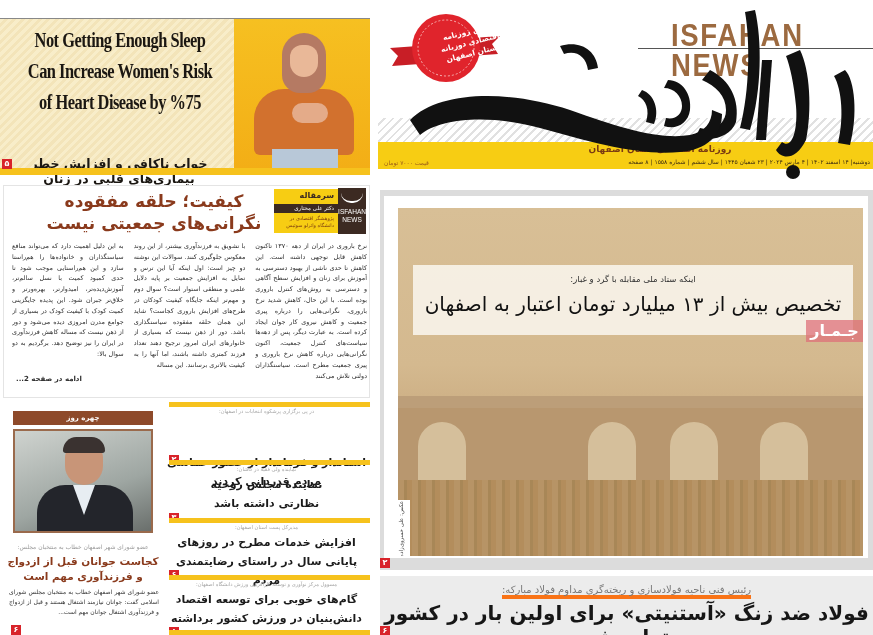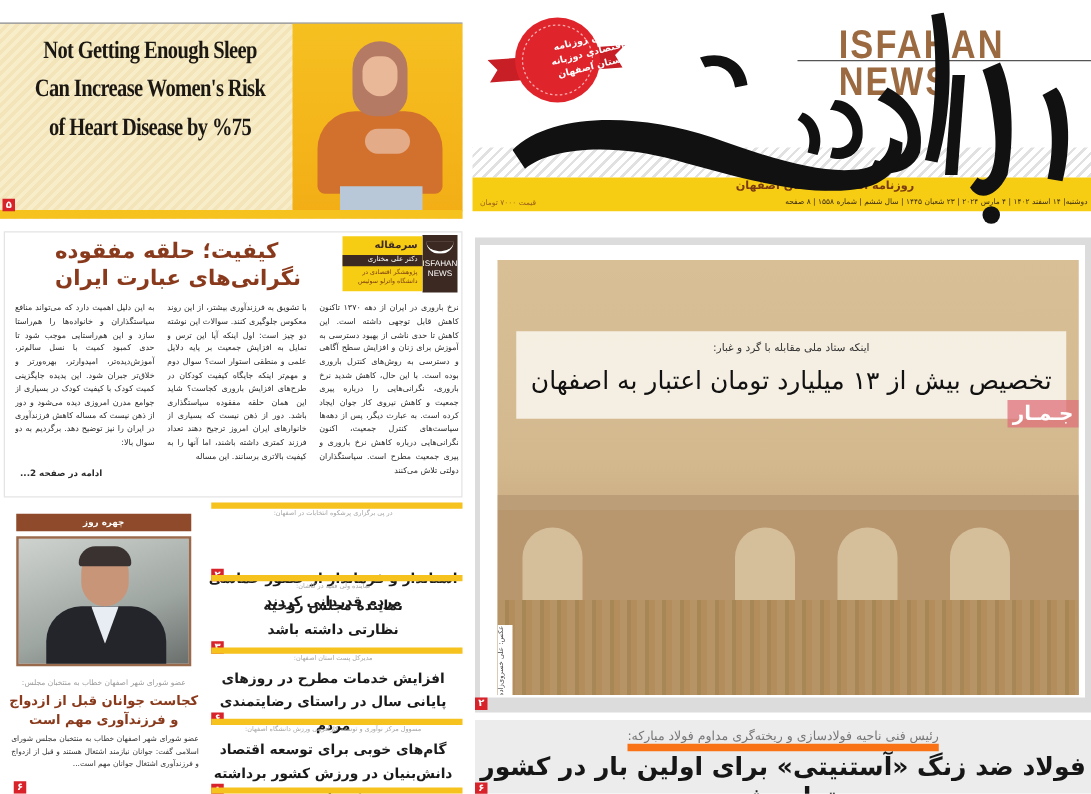--- a/index.html
+++ b/index.html
@@ -107,21 +107,21 @@
   .ed-logo .scr { position: absolute; left: 3px; top: 5px; width: 22px; height: 10px; border-bottom: 2px solid #fff; border-radius: 0 0 10px 10px; }
   .ed-badge {
     position: absolute; right: 31px; top: 3px; width: 64px; height: 44px;
     background: #f7cd13;
   }
   .ed-badge .b1 { position: absolute; right: 4px; top: 2px; font-size: 8px; font-weight: bold; color: #3c2a22; direction: rtl; }
   .ed-badge .b2 { position: absolute; right: 0; top: 15px; width: 64px; height: 9px; background: #3c2a22; color: #fff; font-size: 5.5px; direction: rtl; text-align: right; padding-right: 4px; line-height: 9px; }
   .ed-badge .b3 { position: absolute; right: 4px; top: 26px; width: 58px; font-size: 5px; color: #7a3b12; direction: rtl; text-align: right; line-height: 7px; }
   .ed-title {
     position: absolute; left: 40px; top: 4px; width: 220px;
-    direction: rtl; text-align: left; font-size: 17px; font-weight: bold; color: #8a3a1c; line-height: 22px;
+    direction: rtl; text-align: center; font-size: 17px; font-weight: bold; color: #8a3a1c; line-height: 22px;
   }
   .ed-cols { position: absolute; left: 8px; top: 55px; width: 355px; height: 145px; direction: rtl; display: flex; gap: 10px; }
   .ed-col { flex: 1; font-size: 6.4px; line-height: 10.8px; color: #2d2d2d; text-align: justify; overflow: hidden; }
   .ed-more { position: absolute; left: 12px; top: 189px; direction: rtl; font-size: 7px; font-weight: bold; color: #2d2d2d; }
 
   
   #face-day { left: 3px; top: 403px; width: 157px; height: 232px; }
   .face-head {
     position: absolute; left: 10px; top: 8px; width: 140px; height: 14px; background: #8e4a2a;
     color: #fff; font-size: 7px; font-weight: bold; text-align: center; line-height: 14px; direction: rtl;
@@ -162,28 +162,29 @@
   .watermark { position: absolute; left: 408px; top: 112px; width: 57px; height: 22px; background: rgba(222,112,122,0.75); color: #fff; font-size: 16px; font-weight: bold; direction: rtl; text-align: center; line-height: 22px; }
   .bridge-top { position: absolute; left: 0; top: 188px; width: 465px; height: 12px; background: #bc9e79; }
   .bridge { position: absolute; left: 0; top: 200px; width: 465px; height: 72px; background: #b8976f; }
   .arch { position: absolute; top: 214px; width: 48px; height: 58px; background: #d5bf9b; border-radius: 24px 24px 0 0; }
   .ground { position: absolute; left: 0; top: 272px; width: 465px; height: 76px; background: repeating-linear-gradient(90deg, #b79466 0 6px, #a88757 6px 9px, #b38d5c 9px 14px); }
   .photo-credit { position: absolute; left: 0; top: 292px; width: 12px; height: 70px; background: #fff; writing-mode: vertical-rl; transform: rotate(180deg); font-size: 5.5px; color: #444; text-align: center; direction: rtl; }
 
   
   #steel { left: 380px; top: 576px; width: 493px; height: 59px; background: #ececec; }
   .steel-kicker { position: absolute; left: 0; top: 8px; width: 493px; direction: rtl; text-align: center; font-size: 10px; color: #777; }
-  .steel-kicker span { border-bottom: 6px solid #f97316; }
+  .steel-kicker span { border-bottom: 4px solid #f97316; }
   .steel-title { position: absolute; left: 0; top: 25px; width: 493px; direction: rtl; text-align: center; font-size: 20px; font-weight: bold; color: #161616; letter-spacing: -0.6px; }
 </style>
 </head>
 <body>
 
 <div id="health-banner" class="abs">
   <div class="en-title">Not Getting Enough Sleep Can Increase Women's Risk of Heart Disease by %75</div>
+  <div class="fa-sub">خواب ناکافی و افزایش خطر بیماری‌های قلبی در زنان</div>
   <div class="photo">
     <div class="woman-body"></div>
     <div class="woman-skirt"></div>
     <div class="woman-head"></div>
     <div class="woman-face"></div>
     <div class="woman-hand"></div>
   </div>
   <div class="bottom-bar"></div>
   <div class="page-num" style="left:2px; top:140px;">۵</div>
 </div>
@@ -231,21 +232,21 @@
     <div class="scr"></div>
     <div>ISFAHAN NEWS</div>
   </div>
   <div class="ed-badge">
     <div class="b1">سرمقاله</div>
     <div class="b2">دکتر علی مختاری</div>
     <div class="b3">پژوهشگر اقتصادی در دانشگاه واترلو سوئیس</div>
   </div>
   <div class="ed-title">
     <div>کیفیت؛ حلقه مفقوده</div>
-    <div>نگرانی‌های عبارت ایران</div>
+    <div>نگرانی‌های جمعیتی نیست</div>
   </div>
   <div class="ed-cols">
     <div class="ed-col">نرخ باروری در ایران از دهه ۱۳۷۰ تاکنون کاهش قابل توجهی داشته است. این کاهش تا حدی ناشی از بهبود دسترسی به آموزش برای زنان و افزایش سطح آگاهی و دسترسی به روش‌های کنترل باروری بوده است. با این حال، کاهش شدید نرخ باروری، نگرانی‌هایی را درباره پیری جمعیت و کاهش نیروی کار جوان ایجاد کرده است. به عبارت دیگر، پس از دهه‌ها سیاست‌های کنترل جمعیت، اکنون نگرانی‌هایی درباره کاهش نرخ باروری و پیری جمعیت مطرح است. سیاستگذاران دولتی تلاش می‌کنند</div>
     <div class="ed-col">با تشویق به فرزندآوری بیشتر، از این روند معکوس جلوگیری کنند. سوالات این نوشته دو چیز است: اول اینکه آیا این ترس و تمایل به افزایش جمعیت بر پایه دلایل علمی و منطقی استوار است؟ سوال دوم و مهم‌تر اینکه جایگاه کیفیت کودکان در طرح‌های افزایش باروری کجاست؟ شاید این همان حلقه مفقوده سیاستگذاری باشد. دور از ذهن نیست که بسیاری از خانوارهای ایران امروز ترجیح دهند تعداد فرزند کمتری داشته باشند، اما آنها را به کیفیت بالاتری برسانند. این مساله</div>
     <div class="ed-col">به این دلیل اهمیت دارد که می‌تواند منافع سیاستگذاران و خانواده‌ها را هم‌راستا سازد و این هم‌راستایی موجب شود تا حدی کمبود کمیت با نسل سالم‌تر، آموزش‌دیده‌تر، امیدوارتر، بهره‌ورتر و خلاق‌تر جبران شود. این پدیده جایگزینی کمیت کودک با کیفیت کودک در بسیاری از جوامع مدرن امروزی دیده می‌شود و دور از ذهن نیست که مساله کاهش فرزندآوری در ایران را نیز توضیح دهد. برگردیم به دو سوال بالا:</div>
   </div>
   <div class="ed-more">ادامه در صفحه 2...</div>
 </div>
 
 <div id="face-day" class="abs">

